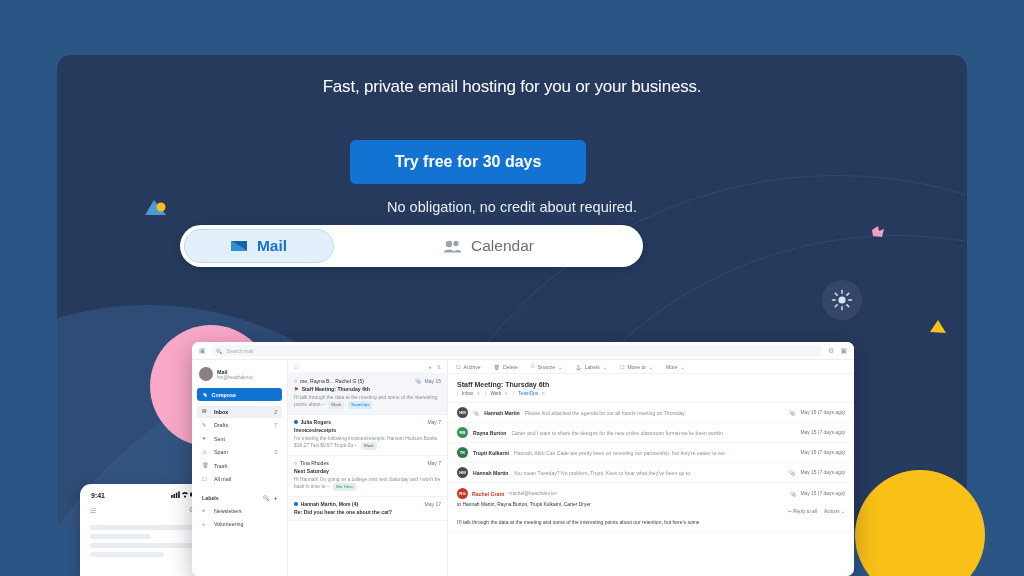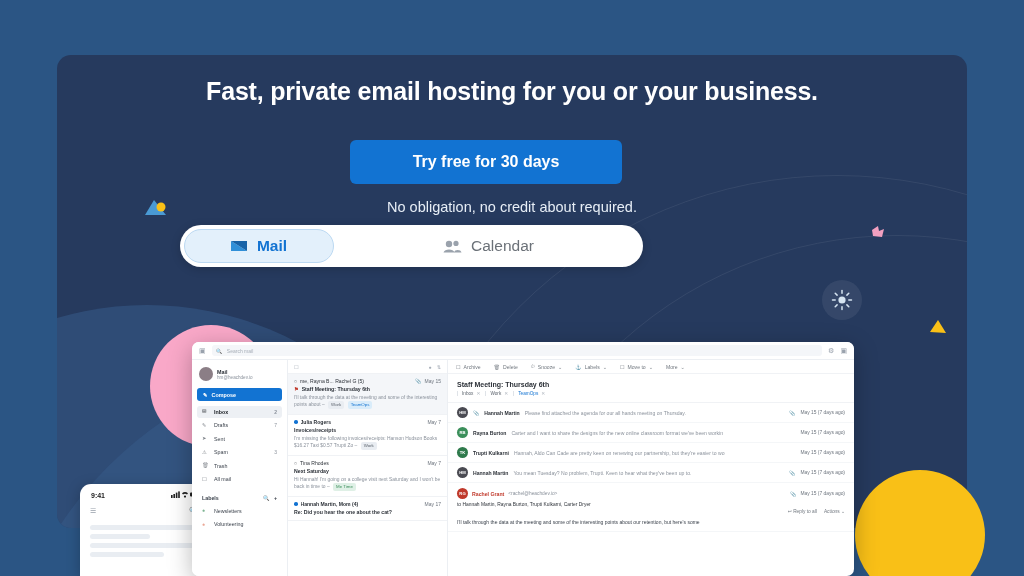--- a/index.html
+++ b/index.html
@@ -24,25 +24,25 @@
   .arc{ position:absolute; border-radius:50%; border:1px solid rgba(255,255,255,.07); }
   .arc.a1{ left:-230px; top:250px; width:640px; height:640px; background:rgba(70,120,175,.30); border:none;}
   .arc.a2{ left:330px; top:120px; width:900px; height:900px; border-width:1px; }
   .arc.a3{ left:430px; top:180px; width:820px; height:820px; border-width:1px; }
   .arc.a4{ left:-60px; top:300px; width:760px; height:760px; background:rgba(70,120,175,.18); border:none;}
 
   
   #headline{
     position:absolute; left:0; top:22px; width:910px;
     text-align:center; color:#fff;
-    font-size:25px; font-weight:700; letter-spacing:-0.2px;
+    font-size:17px; font-weight:400; letter-spacing:-0.2px;
   }
   #cta-btn{
     position:absolute; left:293px; top:85px;
-    width:272px; height:44px;
+    width:236px; height:44px;
     background:#1273d2; border:none; border-radius:6px;
     color:#fff; font-size:16px; font-weight:bold;
     font-family:"Liberation Sans", sans-serif;
     cursor:pointer;
   }
   #subtext{
     position:absolute; left:0; top:144px; width:910px;
     text-align:center; color:#e7eef6; font-size:14.5px;
   }
 

